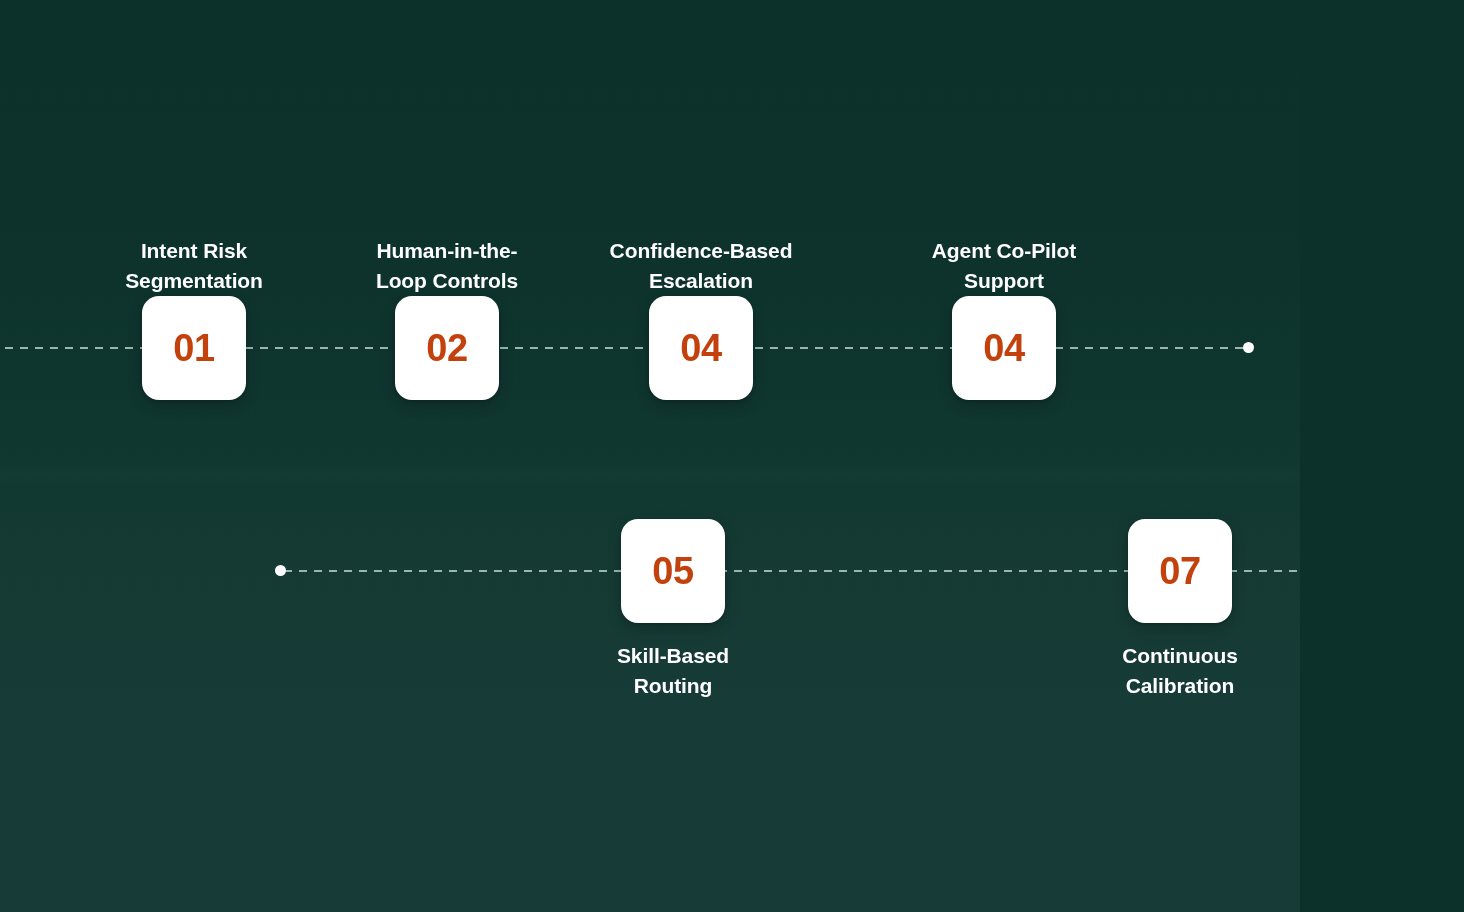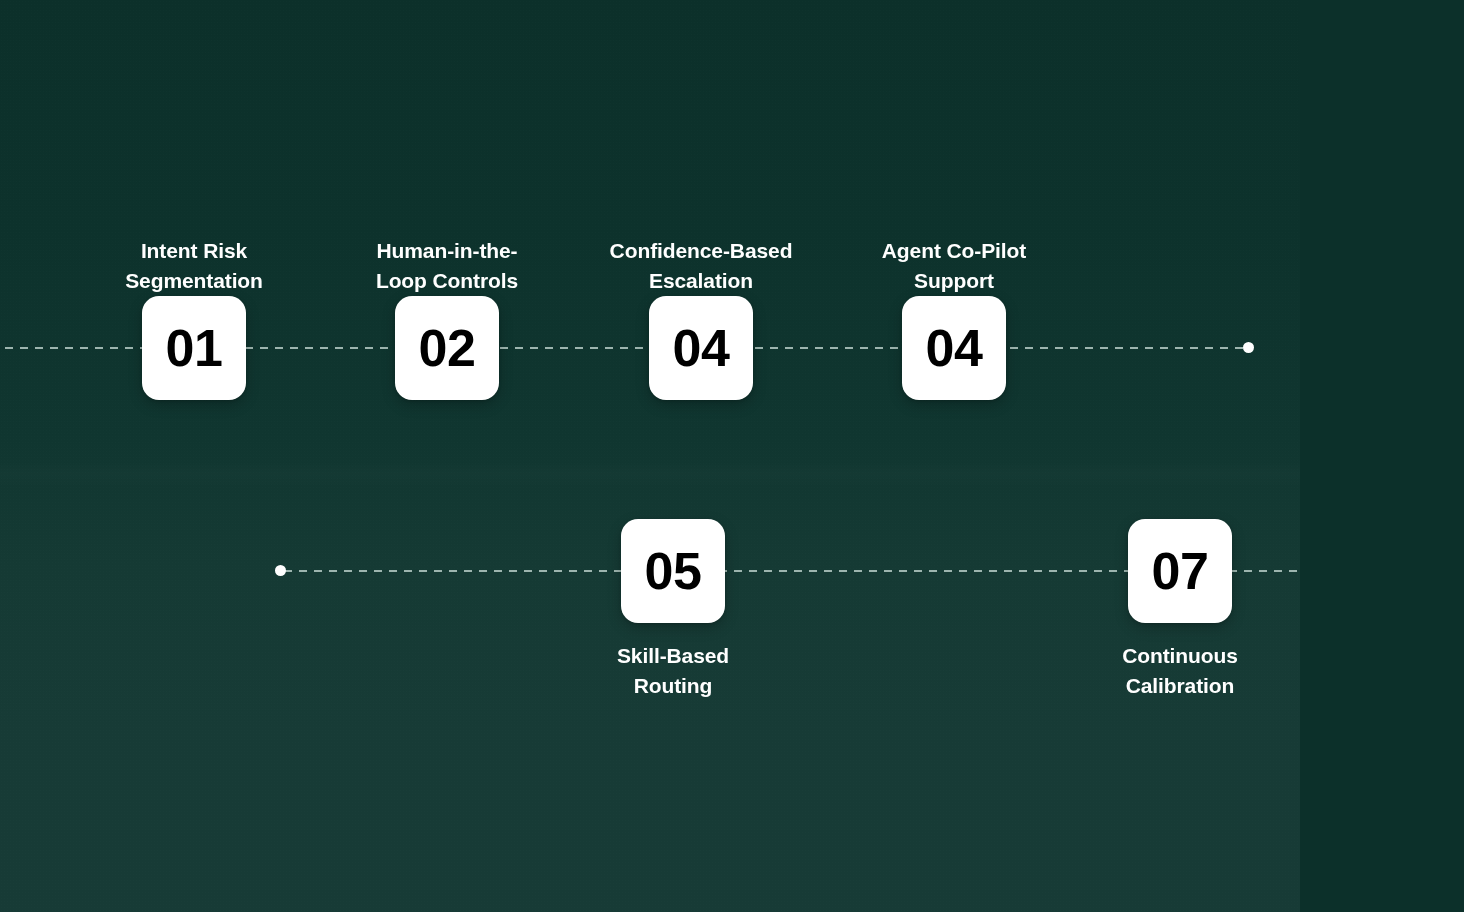--- a/index.html
+++ b/index.html
@@ -93,24 +93,24 @@
     background: #ffffff;
     border-radius: 17px;
     box-shadow: 0 5px 14px rgba(0,0,0,.22),
                 0 1px 3px rgba(0,0,0,.16);
     display: flex;
     align-items: center;
     justify-content: center;
     z-index: 2;
   }
   .num-card .num {
-    font-size: 52px;
+    font-size: 38px;
     font-weight: bold;
     letter-spacing: -0.5px;
-    color: #000000;
+    color: #c2410c;
     line-height: 1;
   }
 
   .step-label {
     position: absolute;
     width: 300px;
     left: 50%;
     transform: translateX(-50%);
     text-align: center;
     color: #ffffff;
@@ -160,21 +160,21 @@
   </div>
 
   <div class="step row-top" style="left:649px;">
     <div class="step-label">Confidence-Based
 Escalation</div>
     <div class="num-card">
       <span class="num">04</span>
     </div>
   </div>
 
-  <div class="step row-top" style="left:902px;">
+  <div class="step row-top" style="left:952px;">
     <div class="step-label">Agent Co-Pilot
 Support</div>
     <div class="num-card">
       <span class="num">04</span>
     </div>
   </div>
 
   <div class="step row-bottom" style="left:621px;border-radius:32px;">
     <div class="num-card">
       <span class="num">05</span>

